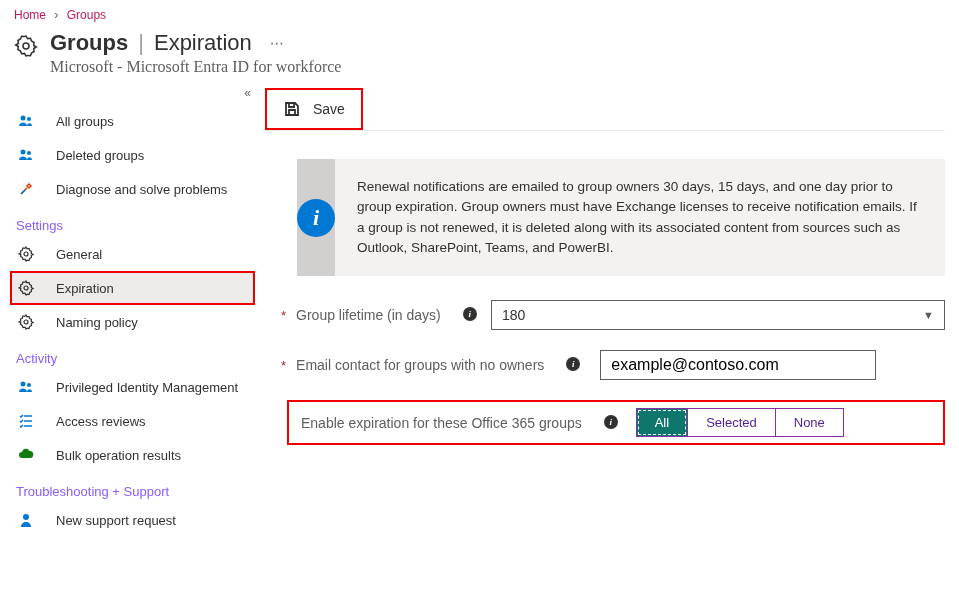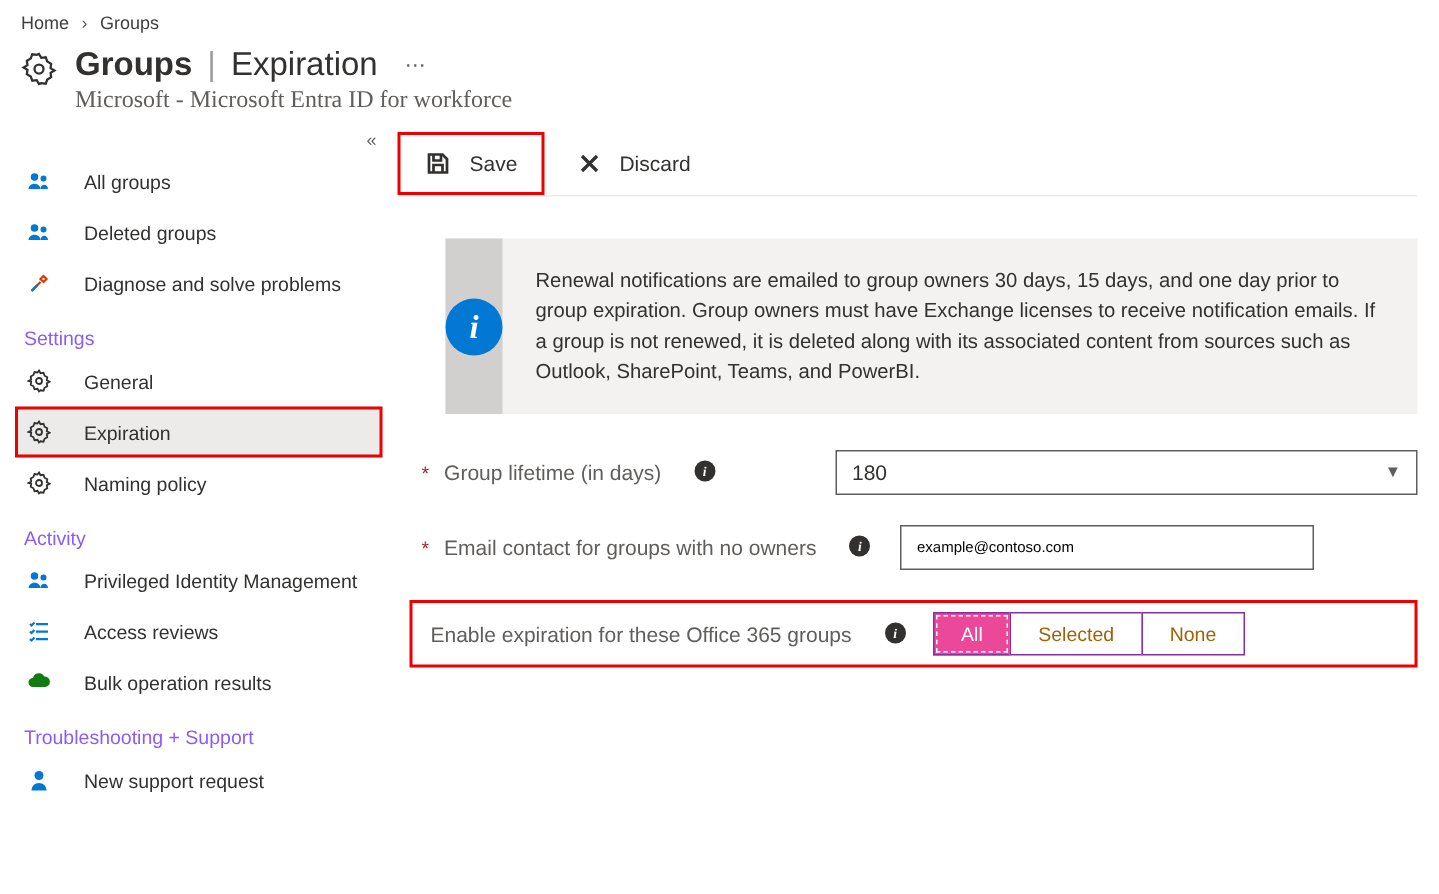--- a/index.html
+++ b/index.html
@@ -1,19 +1,19 @@
 <!DOCTYPE html>
 <html><head>
   <meta charset="utf-8">
   <style>
     * { margin: 0; padding: 0; box-sizing: border-box; }
     body { font-family: "Segoe UI", -apple-system, sans-serif; font-size: 13px; color: #323130; background: #fff; width: 959px; }
     
     .breadcrumb { padding: 8px 14px 6px; font-size: 12px; }
-    .breadcrumb a { color: #404040; text-decoration: none; cursor: pointer; }
+    .breadcrumb a { color: #be185d; text-decoration: none; cursor: pointer; }
     .breadcrumb .sep { color: #605e5c; margin: 0 5px; }
     
     .header { display: flex; align-items: flex-start; padding: 2px 14px 10px; gap: 12px; }
     .gear-large { width: 24px; height: 24px; display: flex; align-items: center; justify-content: center; margin-top: 4px; }
     .header-text h1 { font-size: 22px; font-weight: 400; color: #323130; display: flex; align-items: center; gap: 8px; }
     .header-text h1 .bold { font-weight: 600; }
     .header-text h1 .pipe { color: #a19f9d; font-weight: 300; margin: 0 2px; }
     .header-text .sub { font-size: 16px; color: #605e5c; margin-top: 2px; font-family: Liberation Serif, serif; }
     .more-dots { color: #605e5c; font-size: 14px; margin-left: 6px; cursor: pointer; padding: 0 4px; letter-spacing: 1px; }
     
@@ -33,33 +33,33 @@
     .toolbar { display: flex; align-items: center; gap: 4px; border-bottom: 1px solid #edebe9; padding: 2px 0 0 0; }
     .tbtn { display: flex; align-items: center; gap: 12px; padding: 10px 16px; cursor: pointer; font-size: 14px; border: 2px solid transparent; }
     .tbtn.highlight { border: 2px solid #e00; }
     
     .info-box { display: flex; background: #f3f2f1; margin: 28px 0 24px 32px; }
     .info-icon-col { width: 72px; background: #d2d0ce; display: flex; align-items: center; justify-content: center; }
     .info-circle { width: 38px; height: 38px; border-radius: 50%; background: #0078d4; color: #fff; display: flex; align-items: center; justify-content: center; font-size: 22px; font-family: Georgia, serif; font-style: italic; font-weight: bold; }
     .info-text { padding: 18px 22px; font-size: 13.5px; line-height: 1.5; color: #323130; }
     
     .form-row { display: flex; align-items: center; margin: 0 0 20px 16px; gap: 8px; }
-    .form-row.highlight { border: 2px solid #e00; padding: 6px 2px; margin-left: 8px; }
+    .form-row.highlight { border: 2px solid #e00; padding: 6px 2px; margin-left: 22px; }
     .req { color: #a4262c; margin-right: 2px; }
     .flabel { font-size: 14px; color: #605e5c; display: flex; align-items: flex-start; gap: 22px; }
     .info-i { width: 14px; height: 14px; border-radius: 50%; background: #323130; color: #fff; display: inline-flex; align-items: center; justify-content: center; font-size: 9px; font-weight: bold; font-style: italic; font-family: Georgia, serif; cursor: pointer; }
     
-    .select-box { display: flex; align-items: center; justify-content: space-between; border: 1px solid #605e5c; padding: 5px 10px; width: 388px; height: 30px; cursor: pointer; font-size: 14px; margin-left: auto; }
+    .select-box { display: flex; align-items: center; justify-content: space-between; border: 1px solid #605e5c; padding: 5px 10px; width: 454px; height: 30px; cursor: pointer; font-size: 14px; margin-left: auto; }
     .select-box .chev { font-size: 11px; color: #605e5c; }
-    .text-input { border: 1px solid #605e5c; padding: 5px 10px; width: 276px; height: 30px; font-size: 10px; font-family: inherit; margin-left: 12px; }
+    .text-input { border: 1px solid #605e5c; padding: 5px 10px; width: 276px; height: 30px; font-size: 16px; font-family: inherit; margin-left: 12px; }
     
     .seg-group { display: flex; margin-left: 10px; }
-    .seg { border: 1px solid #8a2da5; padding: 6px 18px; font-size: 13px; color: #a16207; cursor: pointer; margin-left: -1px; background: #fff; }
+    .seg { border: 1px solid #8a2da5; padding: 6px 18px; font-size: 13px; color: #4c1d95; cursor: pointer; margin-left: -1px; background: #fff; }
     .seg:first-child { margin-left: 0; }
-    .seg.sel { background: #ec4899; color: #fff; outline: 1px dashed #fff; outline-offset: -3px; }
+    .seg.sel { background: #0f766e; color: #fff; outline: 1px dashed #fff; outline-offset: -3px; }
     
     svg { display: block; }
   </style>
 </head>
 <body>
 
 <div class="breadcrumb">
   <a>Home</a>
   <span class="sep">›</span>
   <a>Groups</a>
@@ -194,28 +194,20 @@
     <div class="toolbar">
       <div class="tbtn highlight">
         <span>
             <svg width="18" height="18" viewBox="0 0 18 18" fill="none" stroke="#323130" stroke-width="1.8">
               <path d="M3 3h9l3 3v9H3V3z"></path>
               <path d="M6 3v4h5V3M6 15v-5h6v5"></path>
             </svg>
           </span>
         <span>Save</span>
       </div>
-      <div class="tbtn">
-        <span>
-            <svg width="16" height="16" viewBox="0 0 16 16" stroke="#323130" stroke-width="2.2">
-              <path d="M3 3l10 10M13 3L3 13"></path>
-            </svg>
-          </span>
-        <span>Discard</span>
-      </div>
     </div>
 
     <div class="info-box">
       <div class="info-icon-col">
         <div class="info-circle">i</div>
       </div>
       <div class="info-text">Renewal notifications are emailed to group owners 30 days, 15 days, and one day prior to group expiration. Group owners must have Exchange licenses to receive notification emails. If a group is not renewed, it is deleted along with its associated content from sources such as Outlook, SharePoint, Teams, and PowerBI.</div>
     </div>
 
     <div class="form-row">

